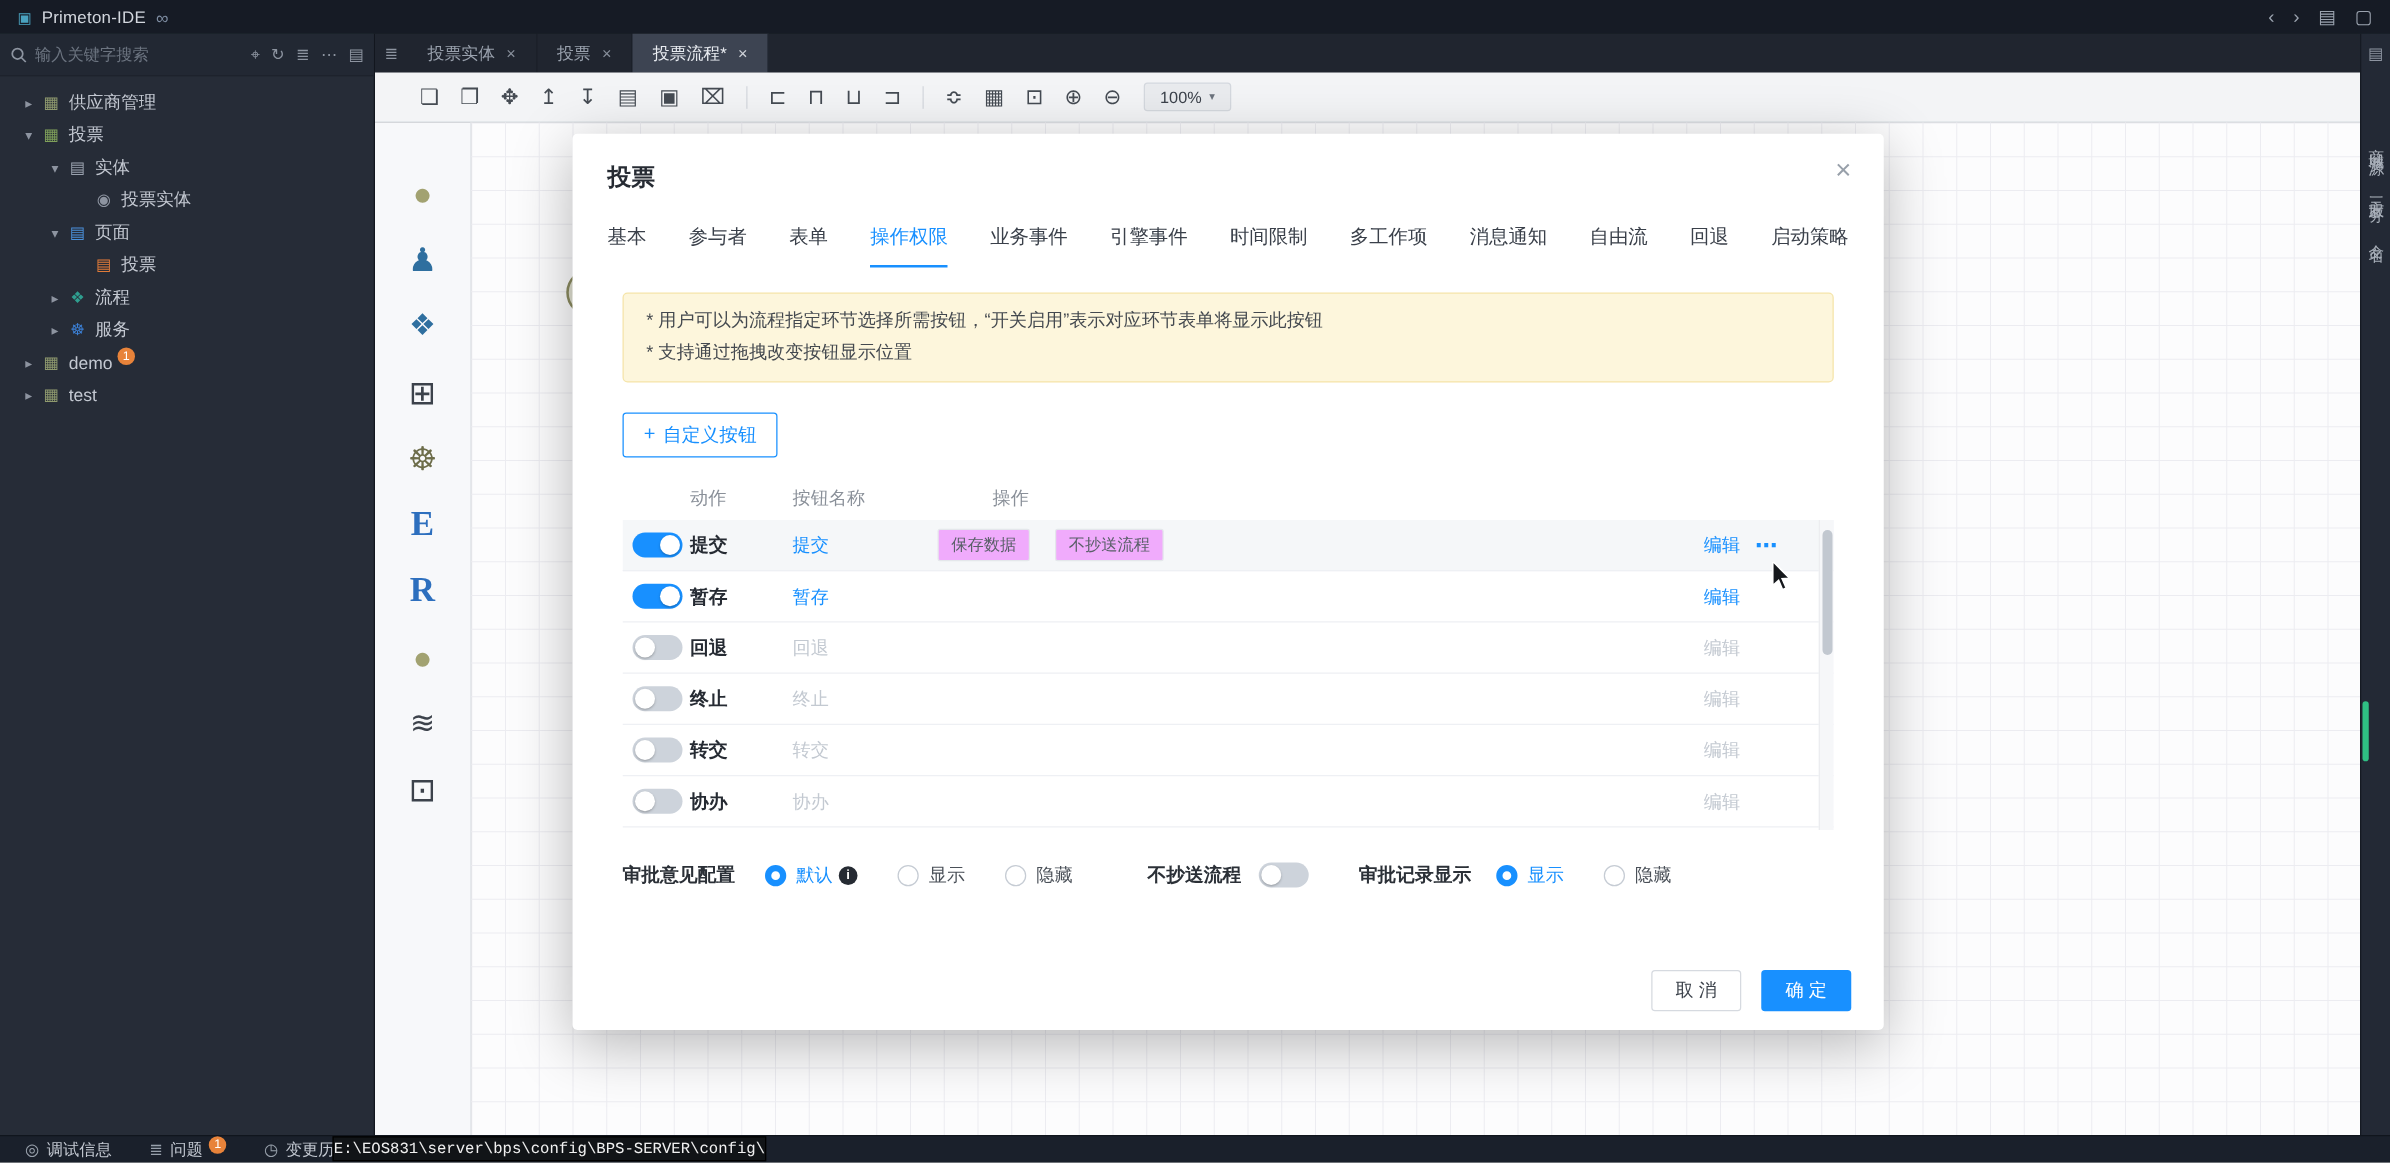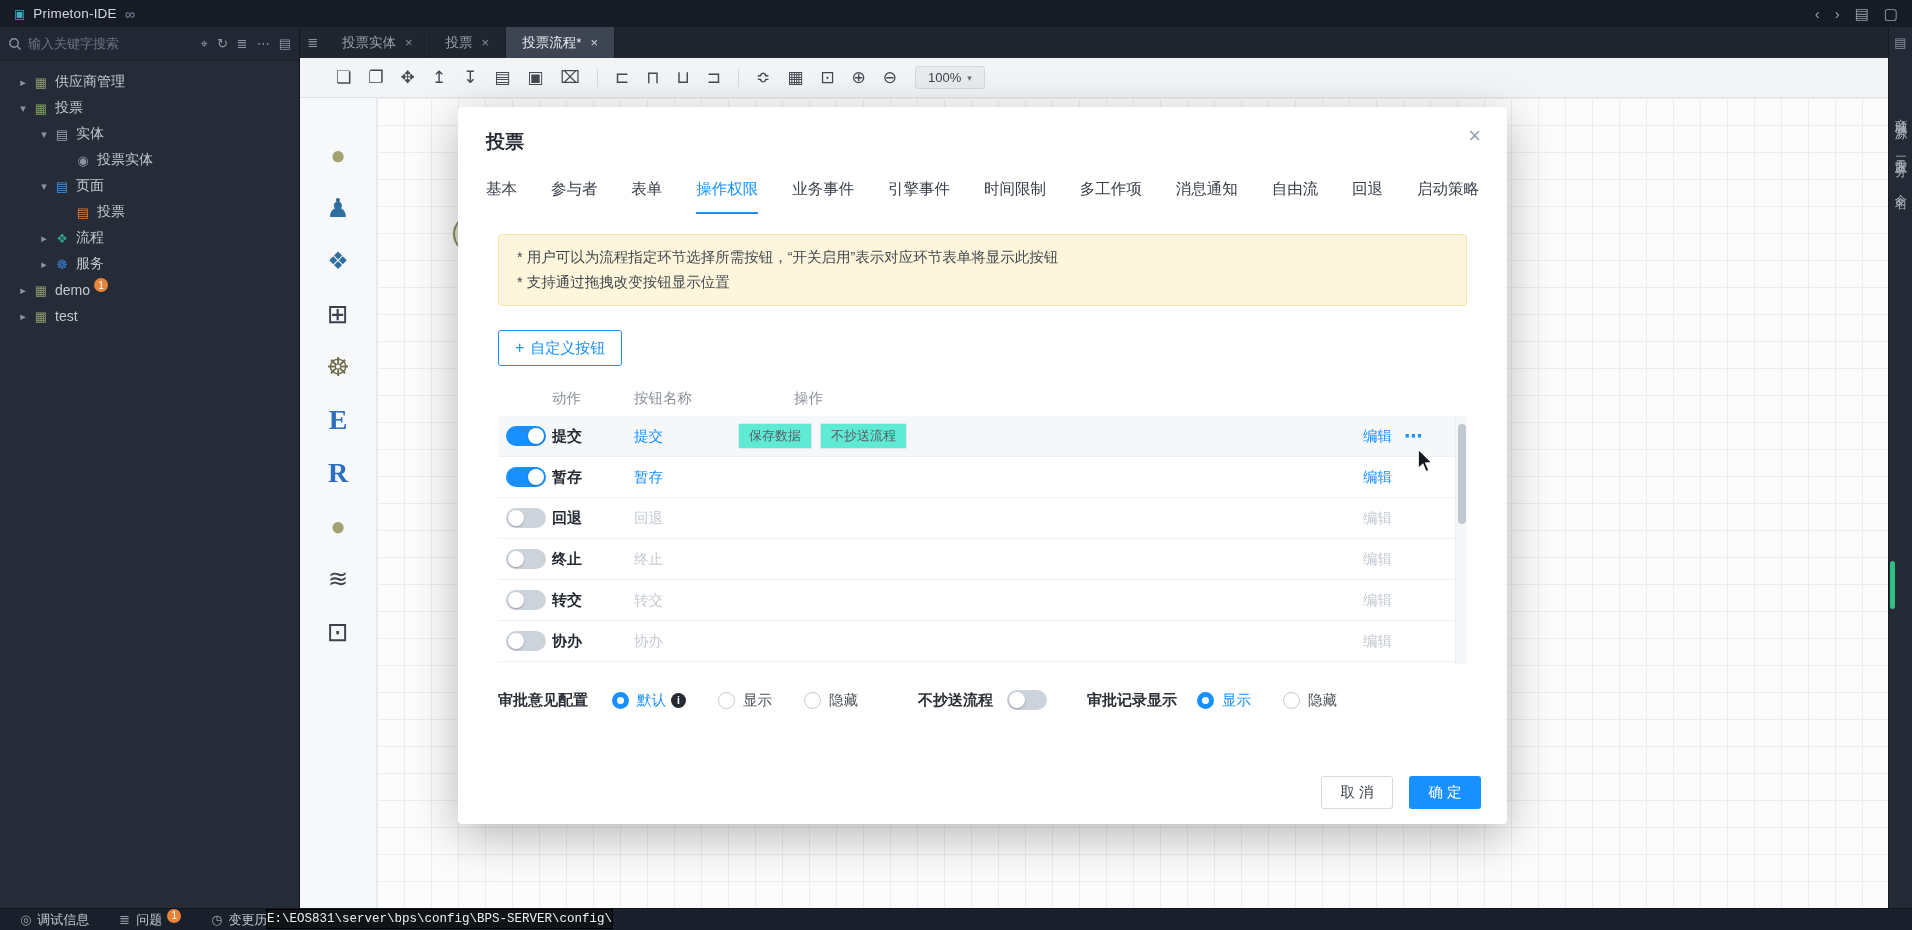--- a/index.html
+++ b/index.html
@@ -94,21 +94,21 @@
   .t-head .h-op{padding-left:56px;}
   #btn-rows{position:relative;height:248px;overflow:hidden;}
   .t-row{height:41px;border-bottom:1px solid #eef0f4;}
   .t-row.hover{background:#f5f7f9;}
   .c-toggle{padding-left:8px;}
   .c-action{font-size:15px;font-weight:600;color:#262b33;}
   .c-name{font-size:14.5px;cursor:pointer;}
   .c-name.en{color:#1890ff;}
   .c-name.dis{color:#c3c9d1;}
   .c-tags{display:flex;align-items:center;gap:8px;}
-  .tag{background:#5eead4;border:1px solid #e4e7eb;color:#595f68;font-size:13px;padding:3px 10px;border-radius:2px;white-space:nowrap;}
+  .tag{background:#f0abfc;border:1px solid #e4e7eb;color:#595f68;font-size:13px;padding:3px 10px;border-radius:2px;white-space:nowrap;margin-left:12px;}
   .c-op{padding-left:56px;display:flex;align-items:center;gap:12px;}
   .edit-link{font-size:14.5px;cursor:pointer;}
   .edit-link.en{color:#1890ff;}
   .edit-link.dis{color:#c3c9d1;}
   .more-link{color:#1890ff;font-size:18px;font-weight:bold;cursor:pointer;line-height:1;}
   #t-scrollbar{position:absolute;right:0;top:0;width:12px;height:248px;background:#f6f7f9;border-left:1px solid #ecedf0;cursor:pointer;}
   #t-scrollbar .thumb{position:absolute;left:2px;top:8px;width:8px;height:100px;background:#c2c8d0;border-radius:4px;}
 
   .toggle{width:40px;height:20px;border-radius:10px;position:relative;cursor:pointer;flex:0 0 40px;}
   .toggle.on{background:#1890ff;}

